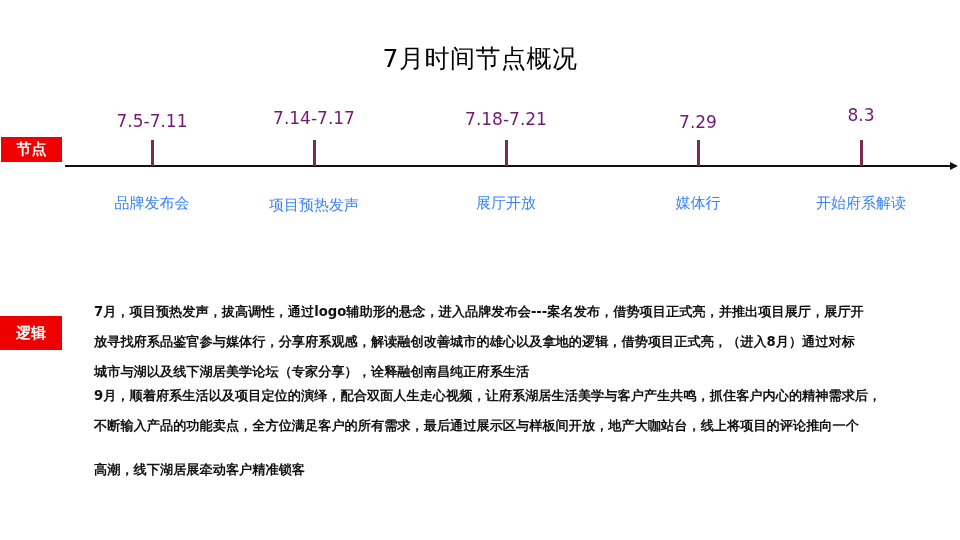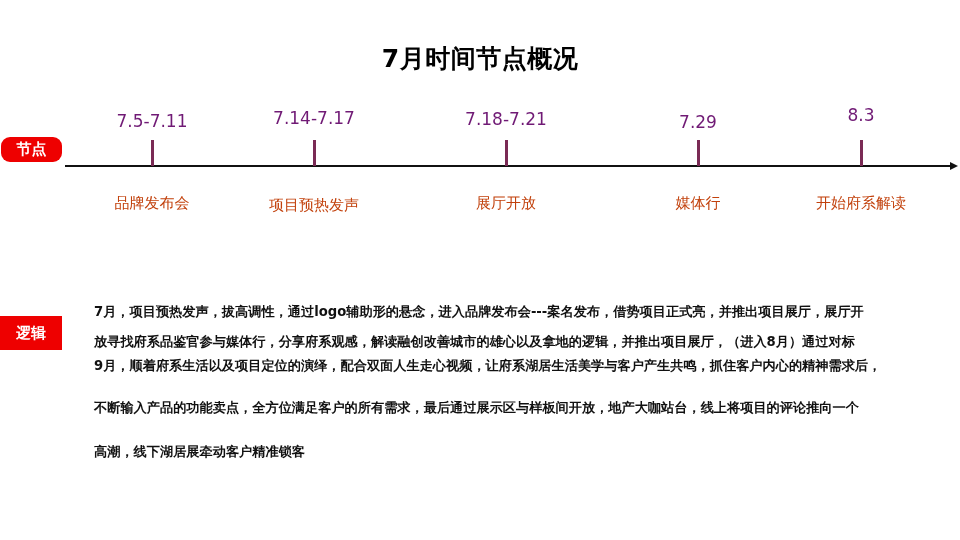--- a/index.html
+++ b/index.html
@@ -3,28 +3,28 @@
 <meta charset="utf-8">
 <style>
   * { margin: 0; padding: 0; box-sizing: border-box; }
   html, body {
     width: 960px; height: 540px; background: #ffffff; overflow: hidden;
     font-family: "DejaVu Sans", "Liberation Sans", sans-serif; color: #000;
   }
   .slide { position: relative; width: 960px; height: 540px; background: #fff; }
   .title {
     position: absolute; left: 0; top: 42px; width: 960px; text-align: center;
-    font-size: 25px; font-weight: bold; letter-spacing: 0.5px;
+    font-size: 25px; font-weight: normal; letter-spacing: 0.5px;
   }
   .tag {
     position: absolute; background: #ee0000; color: #fff;
     font-size: 15px; font-weight: bold; text-align: center;
     display: flex; align-items: center; justify-content: center;
   }
-  .tag-nodes { left: 1px; top: 137px; width: 61px; height: 25px; border-radius: 9px; }
+  .tag-nodes { left: 1px; top: 137px; width: 61px; height: 25px; }
   .tag-logic { left: 0px; top: 316px; width: 62px; height: 34px; }
 
   .axis {
     position: absolute; left: 65px; top: 165px; width: 888px; height: 2px; background: #111;
   }
   .axis-arrow {
     position: absolute; left: 950px; top: 162px; width: 0; height: 0;
     border-top: 4px solid transparent; border-bottom: 4px solid transparent;
     border-left: 8px solid #111;
   }
@@ -32,21 +32,21 @@
   .node .date {
     position: absolute; width: 160px; left: -80px; text-align: center;
     font-size: 17px; color: #701a75; font-family: "DejaVu Sans", sans-serif;
   }
   .node .marker {
     position: absolute; left: -1px; top: 140px; width: 3px; height: 26px;
     background: #7a2a55;
   }
   .node .label {
     position: absolute; width: 160px; left: -80px; top: 194px; text-align: center;
-    font-size: 15px; color: #c2410c;
+    font-size: 15px; color: #3b82f6;
   }
 
   .logic {
     position: absolute; left: 94px; top: 300px; width: 850px;
     font-size: 13.2px; line-height: 24px; color: #111;
   }
   .logic p { white-space: nowrap; font-weight: bold; }
 </style>
 </head>
 <body>
@@ -86,18 +86,19 @@
   <div class="node" style="left:861px">
     <div class="date" style="top:105px">8.3</div>
     <div class="marker"></div>
     <div class="label">开始府系解读</div>
   </div>
 
   <div class="tag tag-logic">逻辑</div>
 
   <div class="logic">
     <p>7月，项目预热发声，拔高调性，通过logo辅助形的悬念，进入品牌发布会---案名发布，借势项目正式亮，并推出项目展厅，展厅开</p>
-    <p style="margin-top:6px">放寻找府系品鉴官参与媒体行，分享府系观感，解读融创改善城市的雄心以及拿地的逻辑，并推出项目展厅，（进入8月）通过对标</p>
+    <p style="margin-top:6px">放寻找府系品鉴官参与媒体行，分享府系观感，解读融创改善城市的雄心以及拿地的逻辑，借势项目正式亮，（进入8月）通过对标</p>
+    <p style="margin-top:6px">城市与湖以及线下湖居美学论坛（专家分享），诠释融创南昌纯正府系生活</p>
     <p>9月，顺着府系生活以及项目定位的演绎，配合双面人生走心视频，让府系湖居生活美学与客户产生共鸣，抓住客户内心的精神需求后，</p>
-    <p style="margin-top:18px">不断输入产品的功能卖点，全方位满足客户的所有需求，最后通过展示区与样板间开放，地产大咖站台，线上将项目的评论推向一个</p>
+    <p style="margin-top:6px">不断输入产品的功能卖点，全方位满足客户的所有需求，最后通过展示区与样板间开放，地产大咖站台，线上将项目的评论推向一个</p>
     <p style="margin-top:20px">高潮，线下湖居展牵动客户精准锁客</p>
   </div>
 </div>
 
 </body></html>

